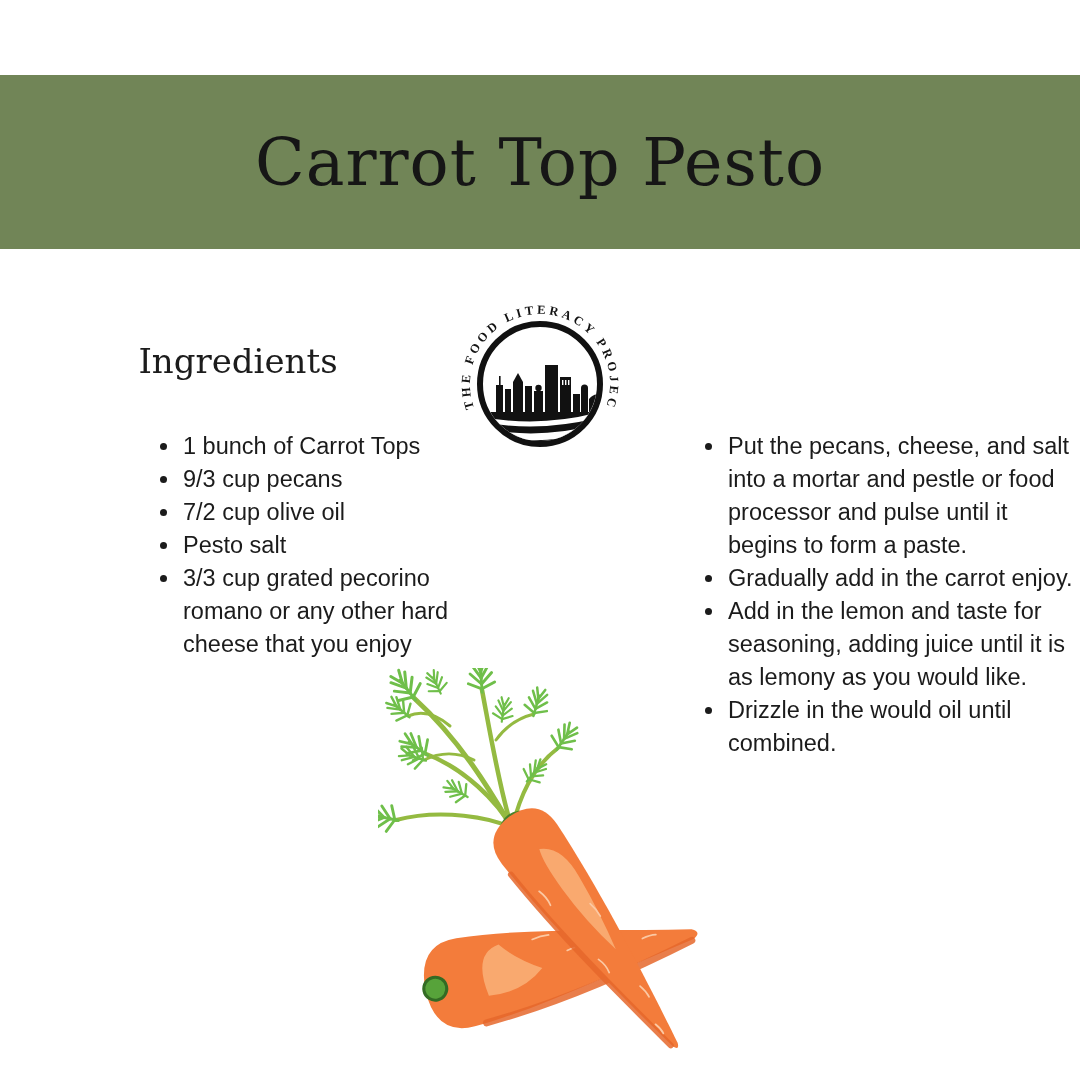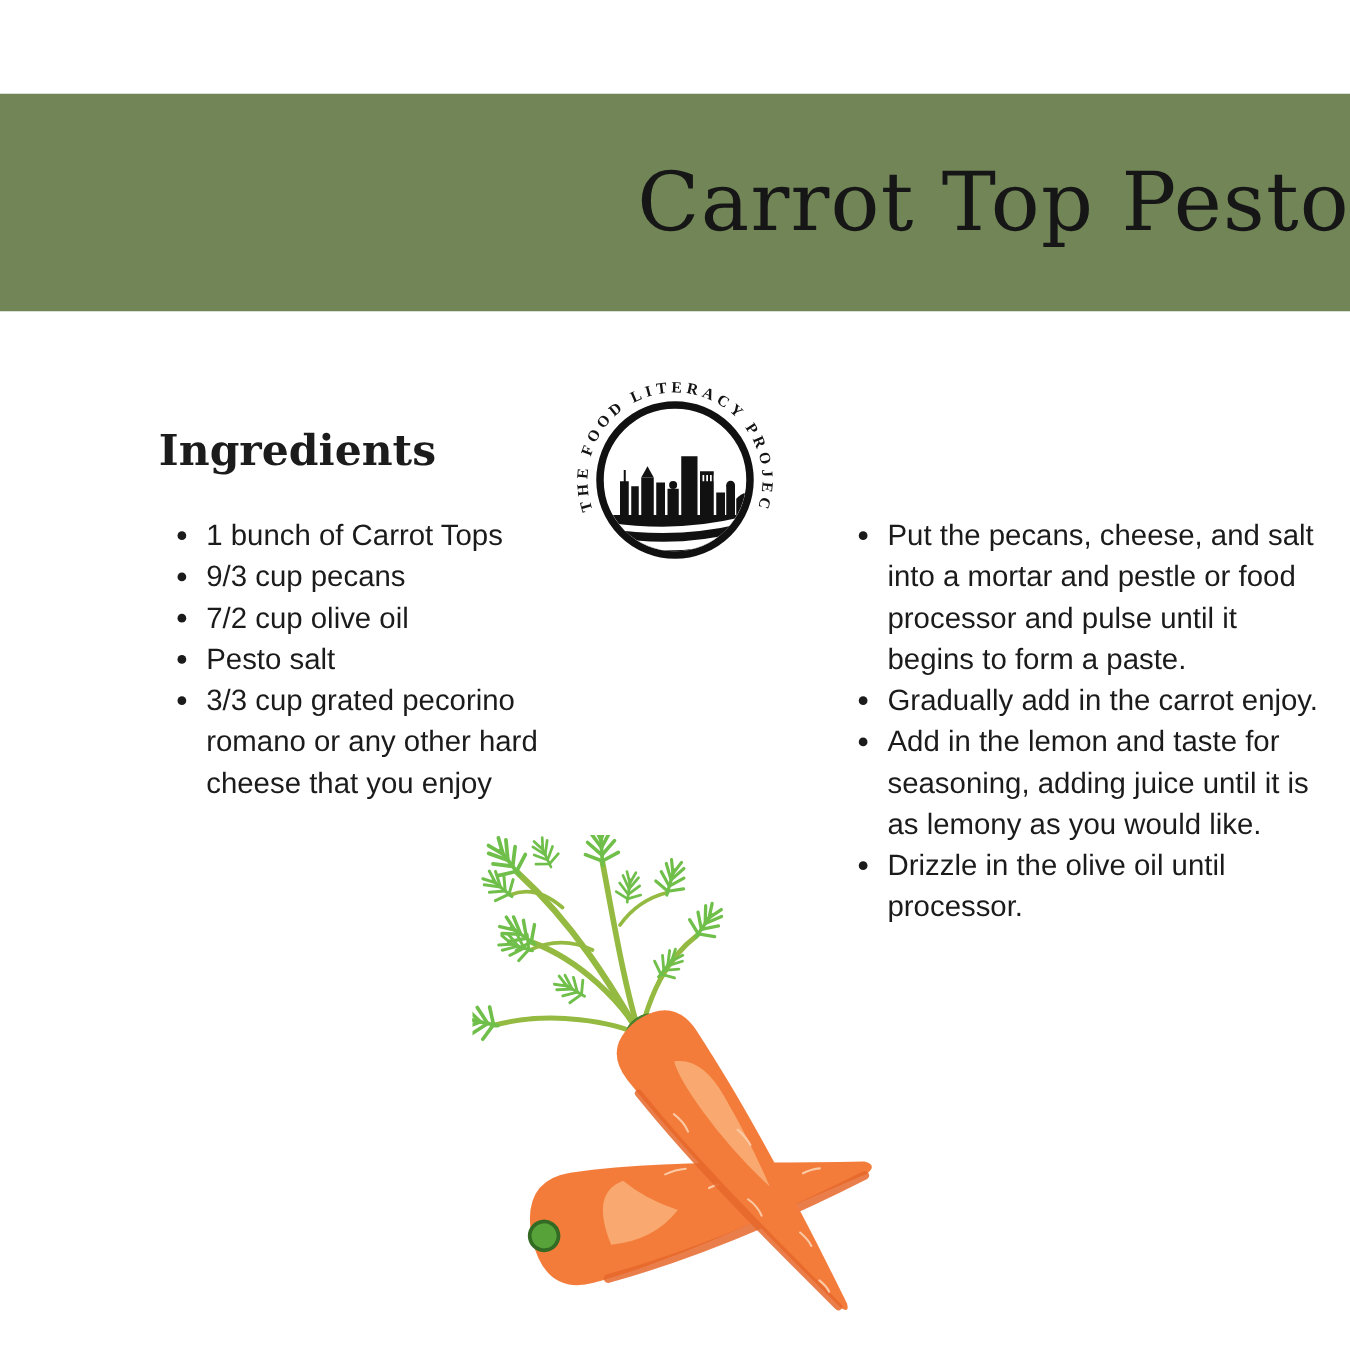--- a/index.html
+++ b/index.html
@@ -2,35 +2,35 @@
 <html><head>
 <meta charset="utf-8">
 <style>
   html,body{margin:0;padding:0;background:#e8e8e8;}
   .canvas{
     position:relative;width:1080px;height:1080px;background:#ffffff;
     overflow:hidden;font-family:"Liberation Sans",sans-serif;
   }
   .banner{
     position:absolute;left:0;top:75px;width:1080px;height:174px;
-    background:#718557;display:flex;align-items:center;justify-content:flex-end;
+    background:#718557;display:flex;align-items:center;justify-content:center;
   }
   .title{
     font-family:"DejaVu Serif",serif;font-size:65px;color:#161616;
     letter-spacing:1px;font-weight:400;
   }
   .logo{position:absolute;left:446px;top:284px;width:188px;height:172px;}
   .col-heading{
     position:absolute;top:341px;font-family:"DejaVu Serif",serif;
-    font-size:34px;color:#1c1c1c;text-align:center;width:240px;font-weight:bold;
+    font-size:34px;color:#1c1c1c;text-align:center;width:240px;
   }
   .heading-left{left:118px;}
   .heading-right{left:725px;}
   ul.recipe-list{
-    position:absolute;margin:0;padding:0 0 0 30px;
+    position:absolute;margin:18px;padding:0 0 0 30px;
     font-size:23.5px;line-height:33px;color:#1b1b1b;
   }
   ul.recipe-list li{margin:0;padding-left:2px;}
   .ingredients-list{left:133px;top:412px;width:320px;}
   .method-list{left:678px;top:412px;width:348px;}
   .carrot-art{position:absolute;left:378px;top:668px;width:340px;height:410px;}
 </style>
 </head>
 <body>
 
@@ -88,21 +88,21 @@
     <li>9/3 cup pecans</li>
     <li>7/2 cup olive oil</li>
     <li>Pesto salt</li>
     <li>3/3 cup grated pecorino romano or any other hard cheese that you enjoy</li>
   </ul>
 
   <ul class="recipe-list method-list">
     <li>Put the pecans, cheese, and salt into a mortar and pestle or food processor and pulse until it begins to form a paste.</li>
     <li>Gradually add in the carrot enjoy.</li>
     <li>Add in the lemon and taste for seasoning, adding juice until it is as lemony as you would like.</li>
-    <li>Drizzle in the olive oil until processor.</li>
+    <li>Drizzle in the would oil until combined.</li>
   </ul>
 
   <svg class="carrot-art" viewBox="0 0 340 410">
     <defs>
       <g id="frond" stroke="#6FBF4A" stroke-width="2.4" stroke-linecap="round" fill="none">
         <path d="M0,2 L0,-18"></path>
         <path d="M0,-5 L-9,-14"></path>
           <path d="M0,-5 L9,-14"></path>
         <path d="M0,-10 L-7,-21"></path>
           <path d="M0,-10 L7,-21"></path>

